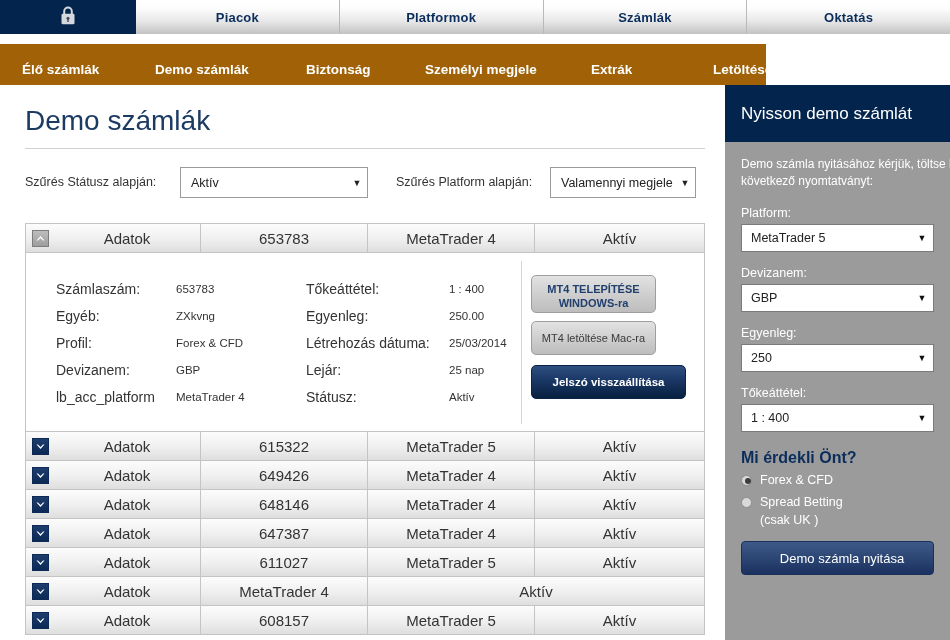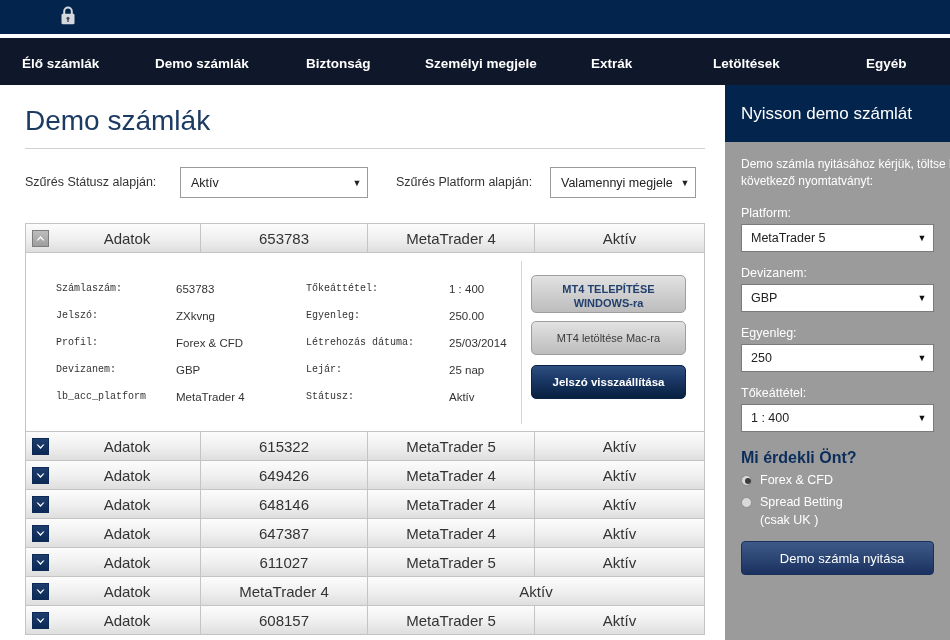--- a/index.html
+++ b/index.html
@@ -32,22 +32,22 @@
     border-right: 1px solid #b9b9b9;
     display: flex; align-items: center; justify-content: center;
     font-size: 13px; font-weight: bold; color: #0b2d5c;
     letter-spacing: .2px;
     cursor: pointer;
   }
   .toptab:last-child { border-right: none; }
 
   
   .subnav {
-    position: absolute; left: 0; top: 38px; width: 950px; height: 51px;
-    background: #0f172a;
+    position: absolute; left: 0; top: 44px; width: 766px; height: 51px;
+    background: #a16207;
     display: flex; align-items: center;
   }
   .subnav-item {
     color: #ffffff; font-size: 13.5px; font-weight: bold;
     white-space: nowrap; cursor: pointer;
     text-align: center;
   }
   .sn0 { position: absolute; left: 22px;  }
   .sn1 { position: absolute; left: 155px; }
   .sn2 { position: absolute; left: 306px; }
@@ -129,31 +129,31 @@
   
   .detail {
     background: #ffffff;
     border-bottom: 1px solid #c4c4c4;
     height: 179px; position: relative;
   }
   .dl-col { position: absolute; }
   .dcol1 { left: 30px; top: 22px; }
   .dcol2 { left: 280px; top: 22px; }
   .drow { display: flex; height: 27px; align-items: center; }
-  .dkey { font-size: 10px; color: #333; font-family: Liberation Mono, monospace; }
+  .dkey { font-size: 14px; color: #333; }
   .dval { font-size: 11.5px; color: #333; }
   .dcol1 .dkey { width: 120px; }
   .dcol2 .dkey { width: 143px; }
   .detail-sep {
     position: absolute; left: 495px; top: 8px; width: 1px; height: 163px;
     background: #d5d5d5;
   }
   .btncol { position: absolute; left: 505px; top: 22px; width: 160px; }
   .gbtn {
-    width: 155px; border: 1px solid #9e9e9e; border-radius: 5px;
+    width: 125px; border: 1px solid #9e9e9e; border-radius: 5px;
     background: linear-gradient(to bottom, #e2e2e2 0%, #cfcfcf 50%, #bdbdbd 100%);
     color: #22406e; font-size: 11px; font-weight: bold;
     text-align: center; cursor: pointer;
     padding: 6px 4px; line-height: 14px;
   }
   .gbtn.two { height: 38px; }
   .gbtn.one { height: 34px; display: flex; align-items: center; justify-content: center; font-weight: normal; color: #3b3b3b; }
   .bbtn {
     width: 155px; height: 34px; margin-top: 10px;
     border: 1px solid #0a2246; border-radius: 5px;
@@ -220,20 +220,34 @@
     <div class="lock-cell">
       <span class="lock-icon">
         <svg width="16" height="19" viewBox="0 0 16 19">
           <path d="M4.2 8V5.4a3.8 3.8 0 0 1 7.6 0V8" fill="none" stroke="#d5d8dc" stroke-width="2"></path>
           <rect x="1.5" y="7.8" width="13" height="10.4" rx="1.3" fill="#d5d8dc"></rect>
           <circle cx="8" cy="12.2" r="1.5" fill="#3a4a5e"></circle>
           <rect x="7.3" y="12.6" width="1.4" height="3.4" fill="#3a4a5e"></rect>
         </svg>
       </span>
     </div>
+    <div class="toptabs">
+      <div class="toptab">
+          <span>Piacok</span>
+        </div>
+      <div class="toptab">
+          <span>Platformok</span>
+        </div>
+      <div class="toptab">
+          <span>Számlák</span>
+        </div>
+      <div class="toptab">
+          <span>Oktatás</span>
+        </div>
+    </div>
   </div>
 
   <div class="subnav">
     <div class="subnav-item sn0">Élő számlák</div>
     <div class="subnav-item sn1">Demo számlák</div>
     <div class="subnav-item sn2">Biztonság</div>
     <div class="subnav-item sn3">Személyi megjele</div>
     <div class="subnav-item sn4">Extrák</div>
     <div class="subnav-item sn5">Letöltések</div>
     <div class="subnav-item sn6">Egyéb</div>
@@ -274,21 +288,21 @@
         <div class="tcell c-stat">Aktív</div>
       </div>
 
       <div class="detail">
         <div class="dl-col dcol1">
           <div class="drow">
               <span class="dkey">Számlaszám:</span>
               <span class="dval">653783</span>
             </div>
           <div class="drow">
-              <span class="dkey">Jelszó:</span>
+              <span class="dkey">Egyéb:</span>
               <span class="dval">ZXkvng</span>
             </div>
           <div class="drow">
               <span class="dkey">Profil:</span>
               <span class="dval">Forex &amp; CFD</span>
             </div>
           <div class="drow">
               <span class="dkey">Devizanem:</span>
               <span class="dval">GBP</span>
             </div>

